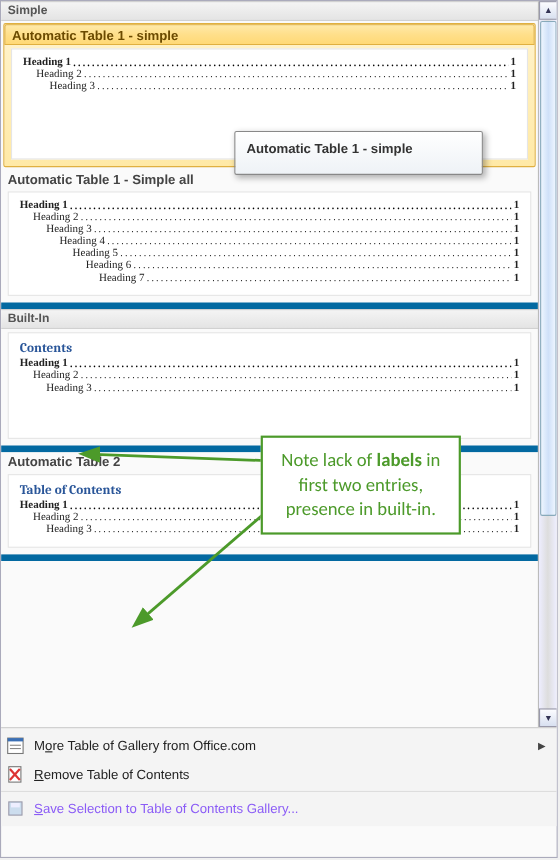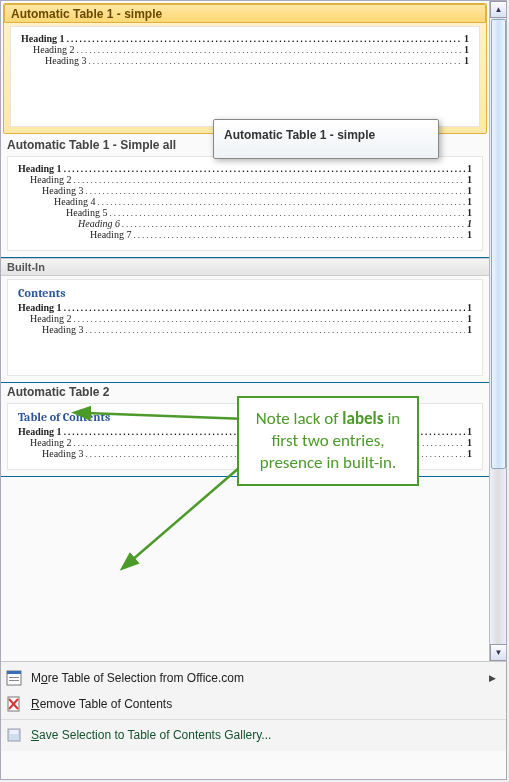--- a/index.html
+++ b/index.html
@@ -69,21 +69,21 @@
     font-weight: bold;
     color: #555;
   }
   .item-title {
     padding: 2px 6px 1px 6px;
     font-weight: bold;
     font-size: 12px;
     color: #444;
   }
   .item {
-    border-bottom: 1px solid #0369a1;
+    border-bottom: 6px solid #0369a1;
   }
   .item.selected .item-title {
     background: linear-gradient(to bottom,#ffe9a8,#ffdf8a,#ffd976);
     border: 1px solid #e0b040;
     border-radius: 2px 2px 0 0;
     color: #6b4a00;
   }
   .item.selected {
     background: linear-gradient(to bottom,#fff3cf 0%,#fff0c0 30%,#ffe9a6 100%);
     border: 1px solid #e0b040;
@@ -123,21 +123,21 @@
   }
   .toc-dots::before{
     content: "..................................................................................................................................................................................";
   }
   .toc-page { flex: 0 0 auto; font-weight: bold; padding-left: 2px;}
   .ind1 { padding-left: 0px; font-weight: bold; align-items: center;}
   .ind2 { padding-left: 12px; text-align: right; }
   .ind3 { padding-left: 24px; }
   .ind4 { padding-left: 36px; }
   .ind5 { padding-left: 48px; }
-  .ind6 { padding-left: 60px; font-style: italic; }
+  .ind6 { padding-left: 60px; }
   .ind7 { padding-left: 72px; }
   .tooltip {
     position: absolute;
     left: 212px;
     top: 118px;
     width: 226px;
     background: linear-gradient(to bottom,#ffffff,#eef2f6);
     border: 1px solid #888;
     border-radius: 2px;
     box-shadow: 2px 2px 6px rgba(0,0,0,0.3);
@@ -171,37 +171,38 @@
     border-top: 1px solid #c8c8c8;
     padding: 3px 0 3px 0;
   }
   .menu-item {
     display: flex;
     align-items: center;
     padding: 4px 6px 4px 2px;
     color: #222;
     font-size: 12px;
   }
-  .menu-item.disabled { color: #14532d; }
+  .menu-item.disabled { color: #8b5cf6; }
   .menu-icon {
     width: 22px; height: 18px;
     display: flex; align-items: center; justify-content: center;
     margin-right: 6px;
   }
   .menu-text .ul { text-decoration: underline; }
   .menu-arrow { margin-left: auto; color: #444; font-size: 9px; padding-right:4px;}
 </style>
 </head>
 <body>
 
 <div class="outer">
 
   <div class="gallery-scroll">
     <div class="content">
 
+      <div class="section-header">Simple</div>
 
       <div class="item selected">
         <div class="item-title">Automatic Table 1 - simple</div>
         <div class="preview">
           <div class="toc-row ind1">
               <span class="toc-text">Heading 1</span>
               <span class="toc-dots"></span>
               <span class="toc-page">1</span>
             </div>
           <div class="toc-row ind2">
@@ -336,21 +337,21 @@
   <div class="menu">
     <div class="menu-item">
       <span class="menu-icon">
         <svg width="16" height="16">
             <rect x="1" y="1" width="14" height="14" fill="#fff" stroke="#777"></rect>
             <rect x="1" y="1" width="14" height="3" fill="#3a6fb5"></rect>
             <rect x="3" y="7" width="10" height="1" fill="#888"></rect>
             <rect x="3" y="10" width="10" height="1" fill="#888"></rect>
           </svg>
       </span>
-      <span class="menu-text"><span>M</span><span class="ul">o</span><span>re Table of Selection from Office.com</span></span>
+      <span class="menu-text"><span>M</span><span class="ul">o</span><span>re Table of Gallery from Office.com</span></span>
       <span class="menu-arrow">▶</span>
     </div>
     <div class="menu-item">
       <span class="menu-icon">
         <svg width="16" height="16">
             <rect x="2" y="1" width="11" height="14" fill="#fff" stroke="#777"></rect>
             <line x1="3" y1="3" x2="12" y2="13" stroke="#d33" stroke-width="2"></line>
             <line x1="12" y1="3" x2="3" y2="13" stroke="#d33" stroke-width="2"></line>
           </svg>
       </span>

